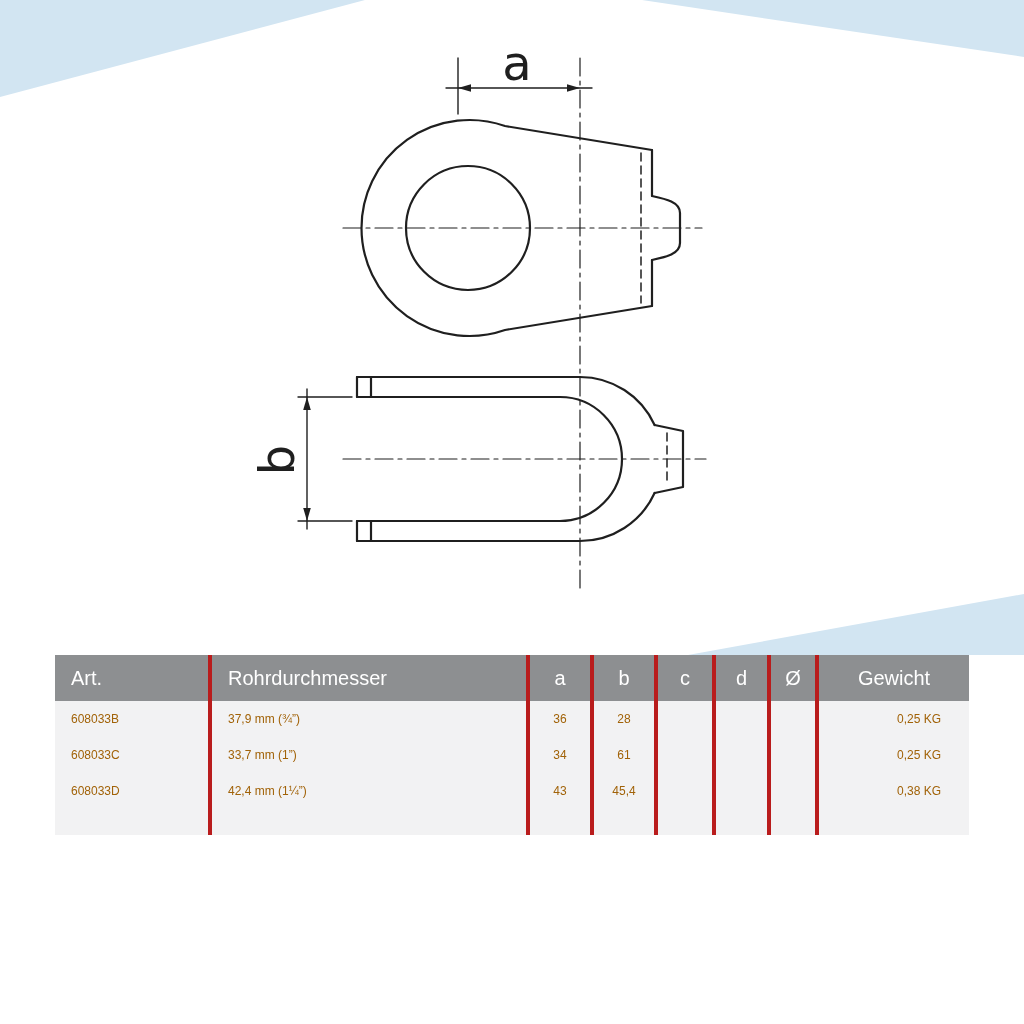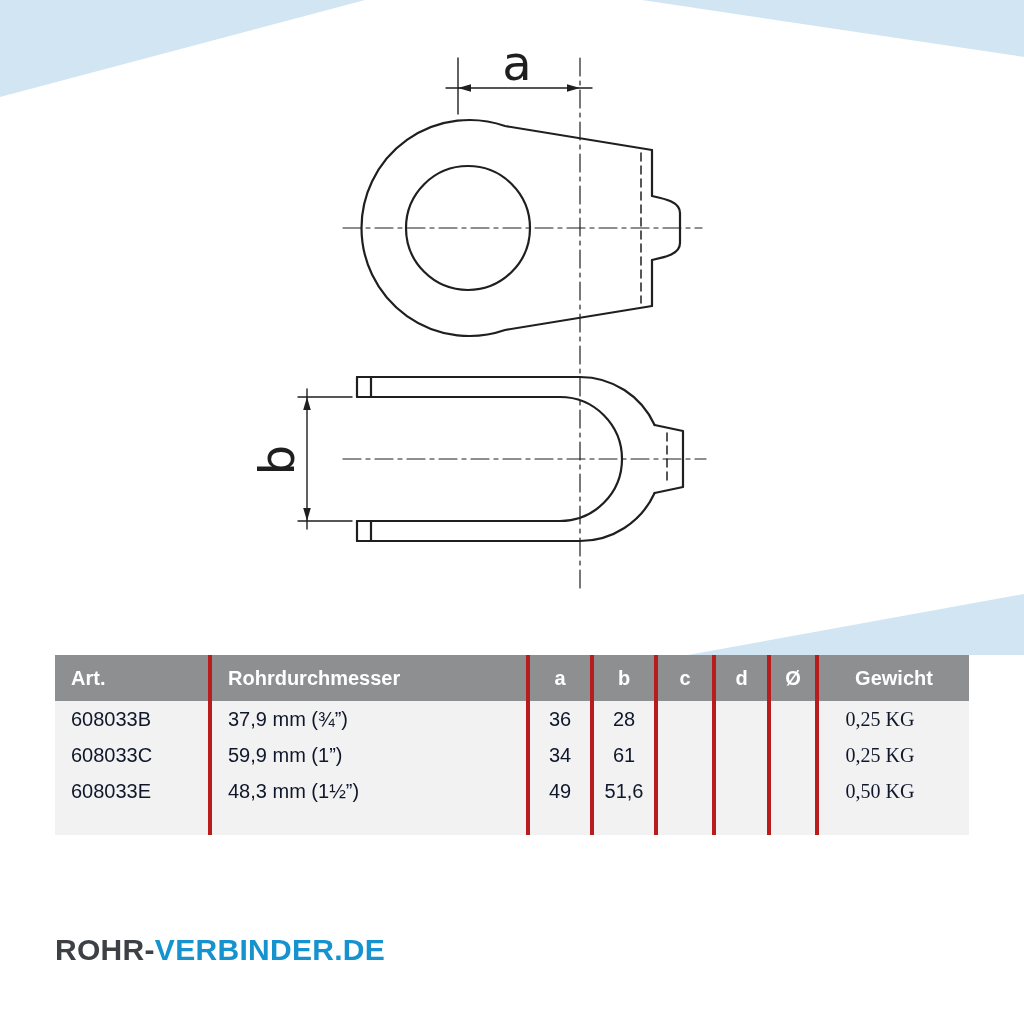--- a/index.html
+++ b/index.html
@@ -18,31 +18,31 @@
     fill:#1f1f1f;
     stroke:none;
   }
 
   
   .spec-table {
     position:absolute; left:55px; top:655px; width:914px;
     border-collapse:collapse; table-layout:fixed;
   }
   .spec-table th {
-    background:#8d8f91; color:#ffffff; font-weight:700;
+    background:#8d8f91; color:#ffffff; font-weight:400;
     font-size:20px; height:46px;
   }
   .spec-table td {
-    background:#f2f2f3; color:#0f172a;
-    font-size:20px; height:36px;
+    background:#f2f2f3; color:#a16207;
+    font-size:12px; height:36px;
   }
   .spec-table th + th, .spec-table td + td { border-left:4px solid #b91c1c; }
   .al { text-align:left; padding-left:16px; }
   .ac { text-align:center; }
-  .ar { text-align:center; padding-right:28px;font-family:Liberation Serif, serif; }
+  .ar { text-align:right; padding-right:28px; }
   .spec-table tr.spacer td { height:26px; }
 
   
   .logo {
     position:absolute; left:55px; top:933px;
     font-size:30px; font-weight:700; letter-spacing:0.3px;
     color:#3d4045; white-space:nowrap;
   }
   .logo .blue { color:#1693cf; }
 </style>
@@ -136,48 +136,45 @@
         <td class="al">37,9 mm (¾”)</td>
         <td class="ac">36</td>
         <td class="ac">28</td>
         <td class="ac"></td>
         <td class="ac"></td>
         <td class="ac"></td>
         <td class="ar">0,25 KG</td>
       </tr>
       <tr>
         <td class="al">608033C</td>
-        <td class="al">59,9 mm (1”)</td>
+        <td class="al">33,7 mm (1”)</td>
         <td class="ac">34</td>
         <td class="ac">61</td>
         <td class="ac"></td>
         <td class="ac"></td>
         <td class="ac"></td>
         <td class="ar">0,25 KG</td>
       </tr>
       <tr>
-        <td class="al">608033E</td>
-        <td class="al">48,3 mm (1½”)</td>
-        <td class="ac">49</td>
-        <td class="ac">51,6</td>
+        <td class="al">608033D</td>
+        <td class="al">42,4 mm (1¼”)</td>
+        <td class="ac">43</td>
+        <td class="ac">45,4</td>
         <td class="ac"></td>
         <td class="ac"></td>
         <td class="ac"></td>
-        <td class="ar">0,50 KG</td>
+        <td class="ar">0,38 KG</td>
       </tr>
       <tr class="spacer">
         <td></td>
           <td></td>
         <td></td>
           <td></td>
         <td></td>
           <td></td>
         <td></td>
           <td></td>
       </tr>
     </tbody>
   </table>
 
-  <div class="logo">
-    <span>ROHR-</span><span class="blue">VERBINDER.DE</span>
-  </div>
 
 </div>
 
 </body></html>

